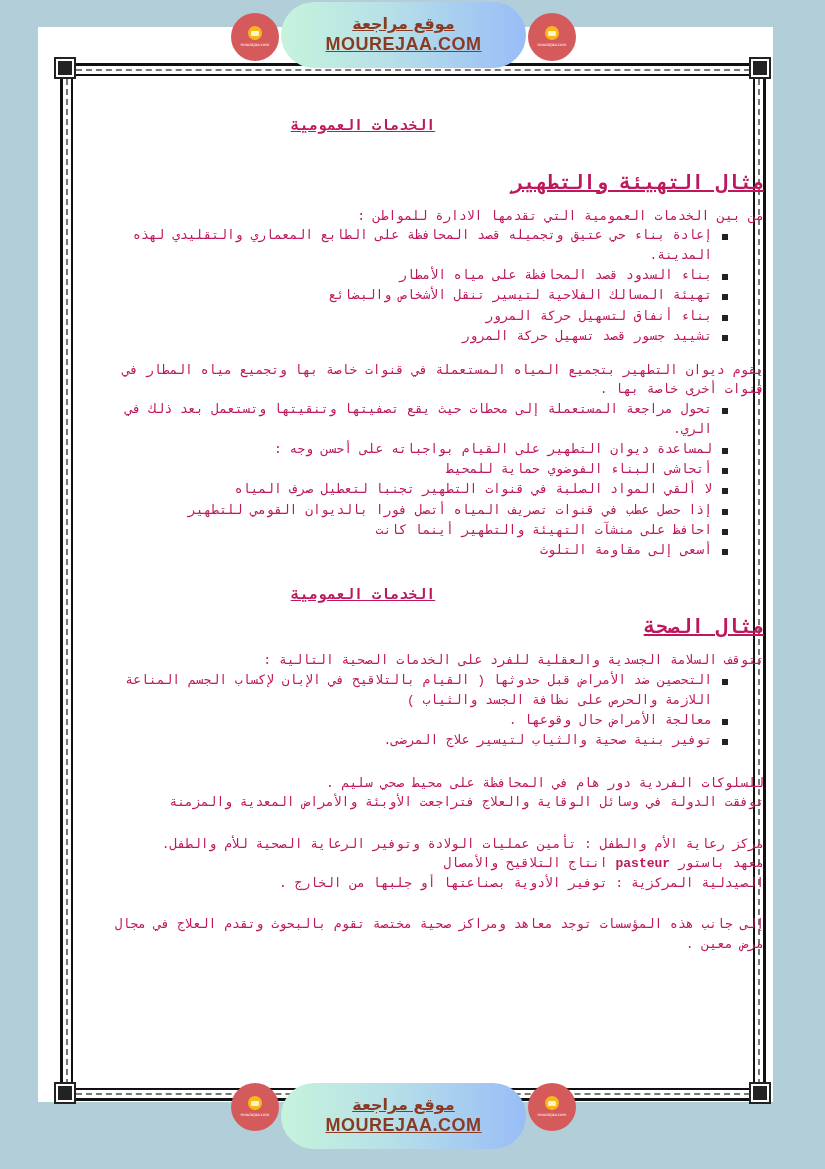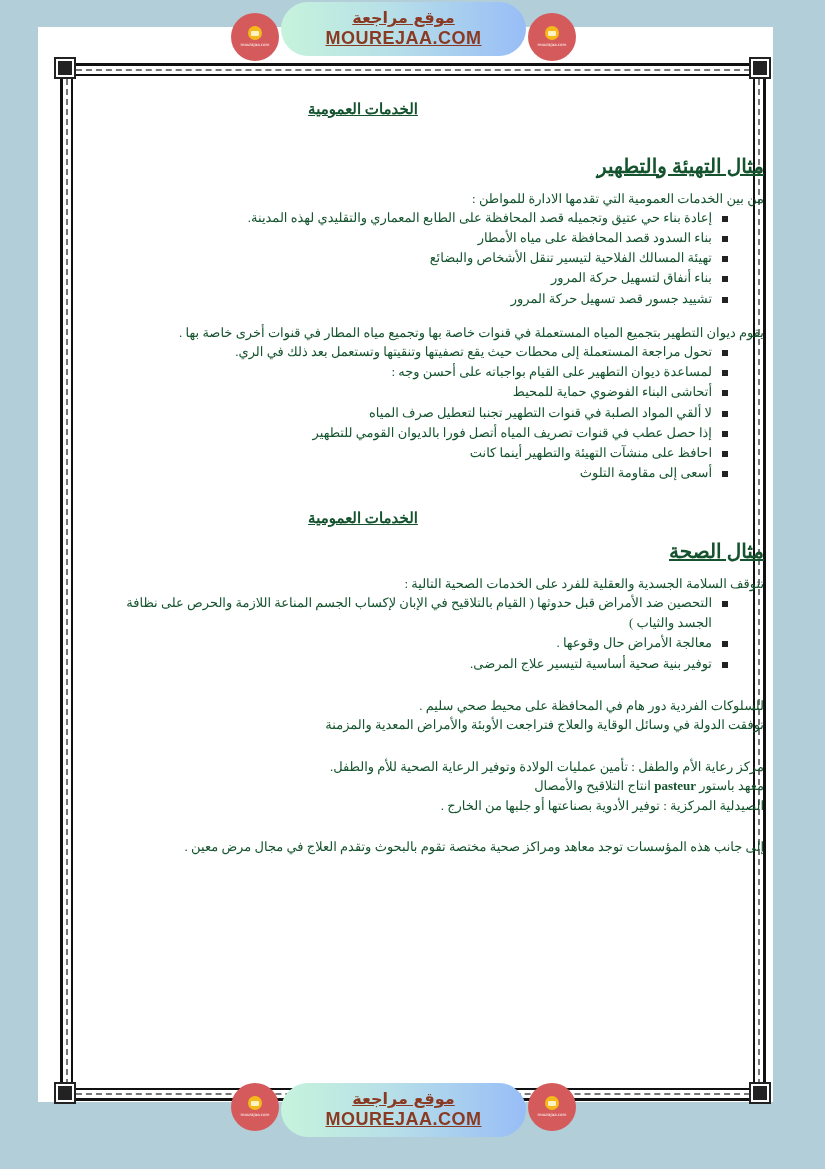--- a/index.html
+++ b/index.html
@@ -23,42 +23,42 @@
   }
   .frame::after {
     content: ""; position: absolute; left: 8px; top: 8px; right: 8px; bottom: 8px;
     border: 2px solid #111;
   }
   .corner {
     position: absolute; width: 14px; height: 14px; background: #222;
     border: 2px solid #fff; outline: 2px solid #222; z-index: 2;
   }
   .content {
-    position: absolute; left: 92px; top: 90px; width: 672px;
-    direction: rtl; text-align: right; color: #14532d;
-    font-family: Liberation Serif, serif; font-size: 13px; line-height: 1.5;
+    position: absolute; left: 92px; top: 108px; width: 672px;
+    direction: rtl; text-align: right; color: #be185d;
+    font-family: Liberation Mono, monospace; font-size: 13px; line-height: 1.5;
   }
   .title {
     text-align: center; font-weight: bold; font-size: 15px;
     text-decoration: underline; margin: 8px 0 30px 0; padding-right: 130px;
   }
   .title.second { margin: 10px 0 6px 0; }
   .subtitle { font-weight: bold; font-size: 20px; text-decoration: underline; margin: 0 0 8px 0; }
   p { margin: 0; }
   ul { margin: 0; padding: 0 36px 0 0; list-style: none; }
   li { position: relative; padding-right: 16px; line-height: 1.55; }
   li::before {
     content: ""; position: absolute; right: 0; top: 8px; width: 6px; height: 6px; background: #222;
   }
   .gap { height: 14px; }
   .gap-big { height: 22px; }
   .latin { font-weight: bold; direction: ltr; unicode-bidi: embed; }
 
   .badge {
-    position: absolute; left: 281px; width: 245px; height: 54px;
+    position: absolute; left: 281px; width: 245px; height: 66px;
     border-radius: 34px;
     background: linear-gradient(90deg, #c6f3dc 0%, #b7dfe8 45%, #98bdf7 100%);
     display: flex; flex-direction: column; align-items: center; justify-content: center;
     z-index: 5;
   }
   .badge-ar {
     font-size: 16px; font-weight: bold; color: #8a3a22; text-decoration: underline; direction: rtl;
     line-height: 1.2;
   }
   .badge-en {
@@ -128,21 +128,21 @@
     <li>أسعى إلى مقاومة التلوث</li>
   </ul>
   <div class="gap"></div>
 
   <div class="title second">الخدمات العمومية</div>
   <div class="subtitle">مثال الصحة</div>
   <p>تتوقف السلامة الجسدية والعقلية للفرد على الخدمات الصحية التالية :</p>
   <ul>
     <li>التحصين ضد الأمراض قبل حدوثها ( القيام بالتلاقيح في الإبان لإكساب الجسم المناعة اللازمة والحرص على نظافة الجسد والثياب )</li>
     <li>معالجة الأمراض حال وقوعها .</li>
-    <li>توفير بنية صحية أساسية لتيسير علاج المرضى.</li>
+    <li>توفير بنية صحية والثياب لتيسير علاج المرضى.</li>
   </ul>
   <div class="gap-big"></div>
   <p>للسلوكات الفردية دور هام في المحافظة على محيط صحي سليم .</p>
   <p>توفقت الدولة في وسائل الوقاية والعلاج فتراجعت الأوبئة والأمراض المعدية والمزمنة</p>
   <div class="gap-big"></div>
   <p>مركز رعاية الأم والطفل : تأمين عمليات الولادة وتوفير الرعاية الصحية للأم والطفل.</p>
   <p>
     <span>معهد باستور</span>
     <span class="latin">pasteur</span>
     <span>انتاج التلاقيح والأمصال</span>

